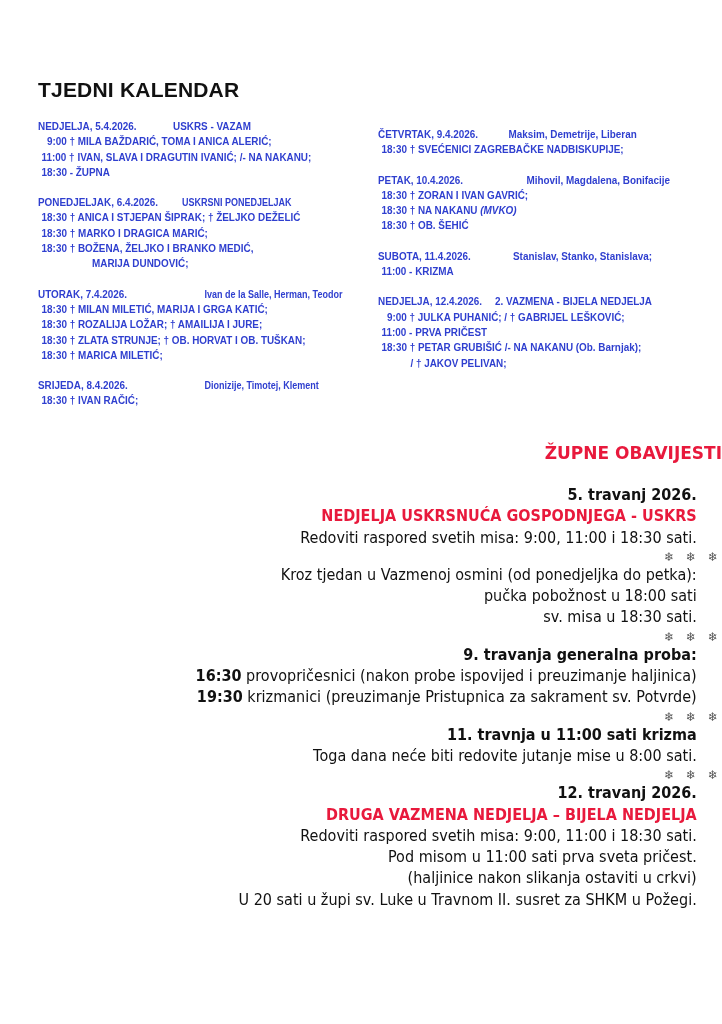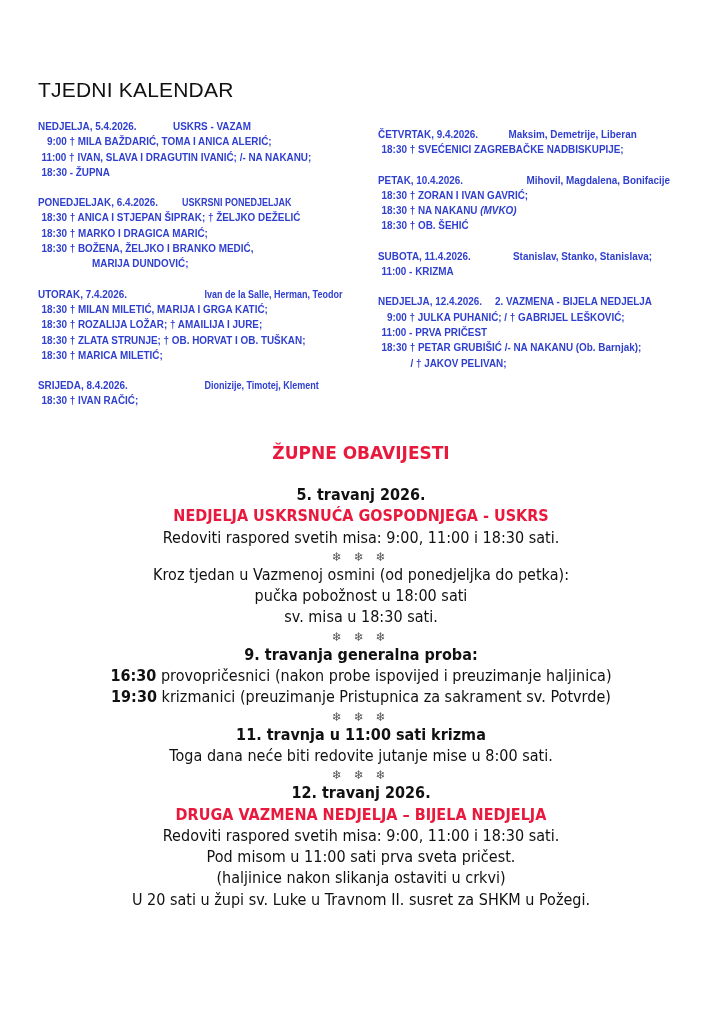--- a/index.html
+++ b/index.html
@@ -1,31 +1,31 @@
 <!DOCTYPE html>
 <html><head>
 <meta charset="utf-8">
 <style>
   html, body { margin: 0; padding: 0; background: #ffffff; }
   body { width: 722px; height: 1024px; position: relative; overflow: hidden; font-family: "Liberation Sans", sans-serif; }
-  .title { position: absolute; left: 38px; top: 78px; font-size: 21px; font-weight: normal; color: #111; letter-spacing: 0.2px; }
+  .title { position: absolute; left: 38px; top: 78px; font-size: 21px; font-weight: bold; color: #111; letter-spacing: 0.2px; }
   .col { position: absolute; color: #2f3fcf; font-weight: bold; font-size: 11px; line-height: 15.3px; transform: scaleX(0.9); transform-origin: left top; white-space: nowrap; }
   .col.left { left: 38px; top: 119px; }
   .col.right { left: 378px; top: 127px; }
   .day { margin-bottom: 15px; }
   .day-head { display: flex; }
   .day-date { display: inline-block; }
   .day-feast { display: inline-block; }
   .feast-small { font-size: 10px; }
   .entry { padding-left: 4px; }
   .entry.indent { padding-left: 10px; }
   .entry.cont { padding-left: 60px; }
   .italic { font-style: italic; }
 
-  .notices { position: absolute; left: 0; top: 443px; width: 722px; text-align: center; font-family: "DejaVu Sans", sans-serif; color: #111; }
+  .notices { position: absolute; left: 0; top: 443px; width: 722px; text-align: right; font-family: "DejaVu Sans", sans-serif; color: #111; }
   .notices-title { color: #e8193c; font-weight: bold; font-size: 17px; margin-bottom: 22px; }
   .n-line { font-size: 15.5px; line-height: 21.3px; white-space: nowrap; transform: scaleX(0.93); }
   .n-bold { font-weight: bold; }
   .n-red { color: #e8193c; font-weight: bold; }
   .stars { font-size: 12px; line-height: 16px; color: #555; letter-spacing: 4px; }
 </style>
 </head>
 <body>
 
 <div class="title">TJEDNI KALENDAR</div>

